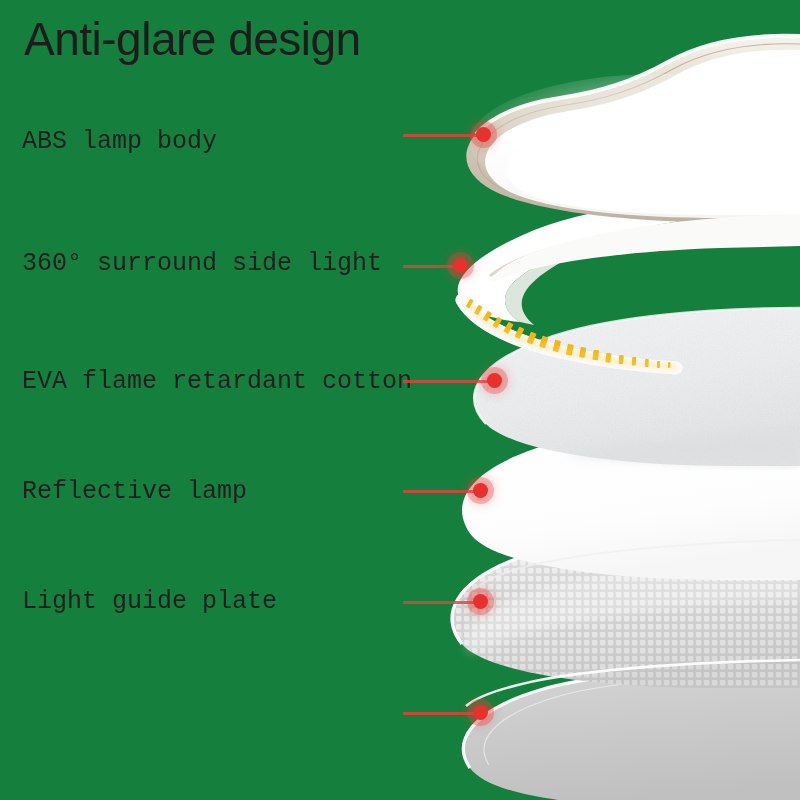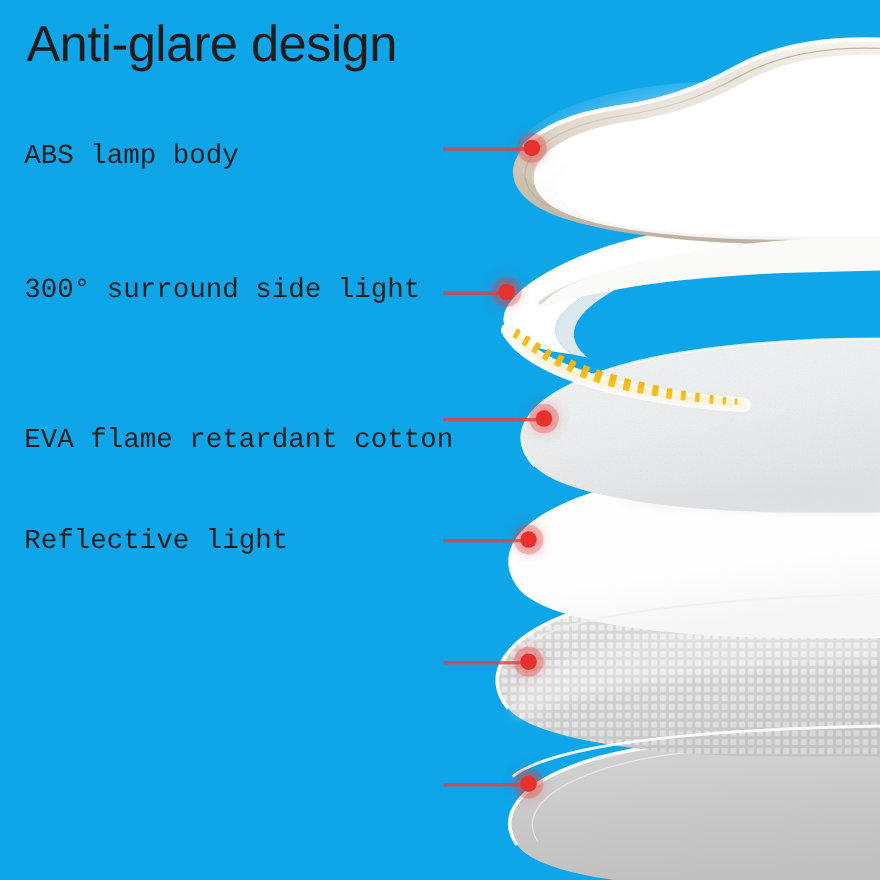--- a/index.html
+++ b/index.html
@@ -61,21 +61,21 @@
     height: 15px;
     border-radius: 50%;
     background: #e8302c;
     box-shadow: 0 0 0 6px rgba(232,64,60,.33),
                 0 0 10px 7px rgba(232,64,60,.22);
   }
 </style>
 </head>
 <body>
 
-<div id="stage" style="background: #0ea5e9;">
+<div id="stage" style="background: #15803d;">
 
   <svg id="art" viewBox="0 0 800 800" xmlns="http://www.w3.org/2000/svg">
     <defs>
 
       <linearGradient id="gBody" x1="0" y1="0" x2="0.25" y2="1">
         <stop offset="0%" stop-color="#ffffff"></stop>
         <stop offset="55%" stop-color="#ffffff"></stop>
         <stop offset="100%" stop-color="#f4f4f2"></stop>
       </linearGradient>
       <linearGradient id="gRim" x1="0" y1="0" x2="0" y2="1">
@@ -292,31 +292,32 @@
                L 800 246 Z" fill="#fafaf8"></path>
     </g>
   </svg>
 
   <div id="title">Anti-glare design</div>
 
   <div class="label" style="top:127px">ABS lamp body</div>
   <div class="callout-line" style="left:403px; top:134px; width:82px;"></div>
   <div class="callout-dot" style="left:476px; top:127px;"></div>
 
-  <div class="label" style="top:249px">300° surround side light</div>
+  <div class="label" style="top:249px">360° surround side light</div>
   <div class="callout-line" style="left:403px; top:265px; width:62px;"></div>
   <div class="callout-dot" style="left:453px; top:258px;"></div>
 
-  <div class="label" style="top:385px">EVA flame retardant cotton</div>
+  <div class="label" style="top:367px">EVA flame retardant cotton</div>
   <div class="callout-line" style="left:403px; top:380px; width:92px;"></div>
   <div class="callout-dot" style="left:487px; top:373px;"></div>
 
-  <div class="label" style="top:477px">Reflective light</div>
+  <div class="label" style="top:477px">Reflective lamp</div>
   <div class="callout-line" style="left:403px; top:490px; width:78px;"></div>
   <div class="callout-dot" style="left:473px; top:483px;"></div>
 
+  <div class="label" style="top:587px">Light guide plate</div>
   <div class="callout-line" style="left:403px; top:601px; width:78px;"></div>
   <div class="callout-dot" style="left:473px; top:594px;"></div>
 
   <div class="callout-line" style="left:403px; top:712px; width:78px;"></div>
   <div class="callout-dot" style="left:473px; top:705px;"></div>
 
 </div>
 
 </body></html>

